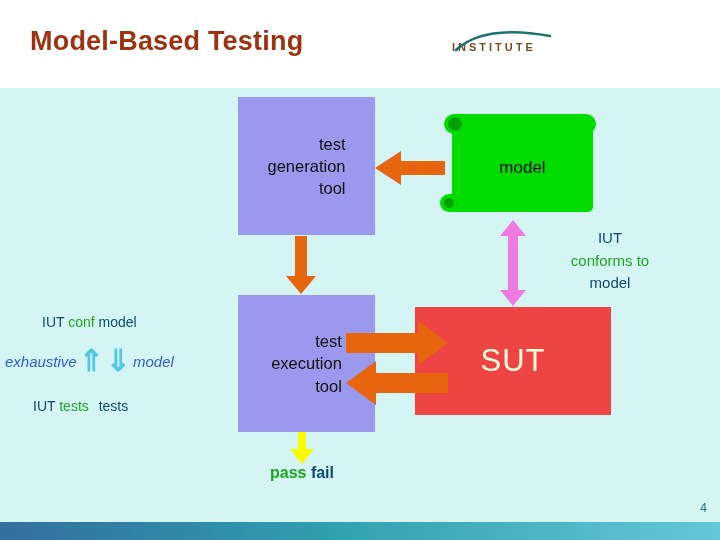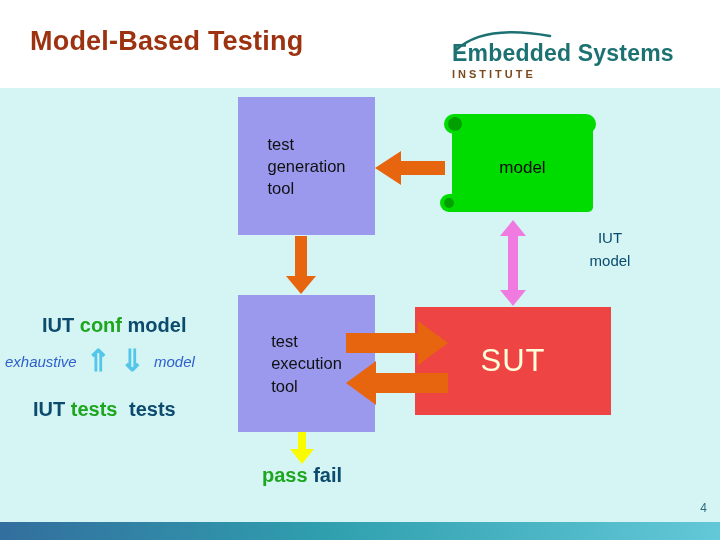--- a/index.html
+++ b/index.html
@@ -16,21 +16,21 @@
   .logo{position:absolute;left:452px;top:40px;width:252px;height:46px;}
   .logo-arc{position:absolute;left:2px;top:-12px;width:100px;height:24px;}
   .logo-main{font-size:23px;font-weight:bold;color:#1C7272;letter-spacing:0.2px;}
   .logo-sub{font-size:11px;font-weight:bold;color:#7C4A1E;letter-spacing:3px;text-align:left;padding-right:28px;margin-top:1px;}
   
   .canvas{position:absolute;left:0;top:88px;width:720px;height:434px;background:#D4F5F4;}
   
   .pbox{
     position:absolute;background:#9A99ED;
     display:flex;align-items:center;justify-content:center;
-    font-size:16.5px;color:#101010;text-align:left;line-height:1.35;
+    font-size:16.5px;color:#101010;text-align:right;line-height:1.35;
     white-space:pre-line;
   }
   .box-gen{left:238px;top:9px;width:137px;height:138px;}
   .box-exec{left:238px;top:207px;width:137px;height:137px;}
   .box-sut{
     position:absolute;left:415px;top:219px;width:196px;height:108px;background:#ef4444;
     display:flex;align-items:center;justify-content:center;
   }
   .sut-label{font-size:31px;color:#FFFFDC;letter-spacing:1px;}
   .model-shape{position:absolute;left:440px;top:20px;width:165px;height:112px;}
@@ -41,52 +41,51 @@
     font-size:17px;color:#0a0a0a;padding-top:8px;box-sizing:border-box;
   }
   .arrow{position:absolute;}
   
   .conforms-note{
     position:absolute;left:550px;top:139px;width:120px;
     font-size:15px;font-weight:500;line-height:1.5;text-align:center;
   }
   .c-red{color:#0c4a6e;}
   .c-green{color:#1EA61E;}
-  .note-line{position:absolute;font-size:20px;font-weight:bold;white-space:nowrap;}
+  .note-line{position:absolute;font-size:14px;font-weight:normal;white-space:nowrap;}
   .conf-line{left:42px;top:226px;}
   .passes-line{left:33px;top:310px;}
   .tests-gap{margin-left:6px;margin-top:6px;}
   .sound-line{
-    position:absolute;left:5px;top:258px;display:flex;align-items:center;gap:9px;
+    position:absolute;left:5px;top:258px;display:flex;align-items:center;gap:2px;
   }
   .blue-italic{font-style:italic;color:#2E5FCC;font-size:15px;font-weight:500;}
   .cyan-arrow{color:#53C6EA;font-size:30px;line-height:1;font-weight:bold;}
   .verdict-line{
     position:absolute;left:240px;top:376px;width:124px;text-align:center;
-    font-size:20px;font-weight:bold;white-space:nowrap;
+    font-size:16px;font-weight:bold;white-space:nowrap;
   }
   
   .page-number{position:absolute;right:13px;top:501px;font-size:12px;color:#2F6B7B;}
   .bottom-bar{
     position:absolute;left:0;top:522px;width:720px;height:18px;
     background:linear-gradient(to right,#336E9E 0%,#2F9FAE 45%,#63C8D8 100%);
   }
 </style>
 </head>
 <body>
 
 <div class="slide">
 
   <div class="header">
     <h1 class="title">Model-Based Testing</h1>
     <div class="logo">
       <svg class="logo-arc" viewBox="0 0 100 24">
         <path d="M2,22 Q30,-4 96,8" fill="none" stroke="#1C7272" stroke-width="2.6" stroke-linecap="round"></path>
       </svg>
-      <div class="logo-main">Embedded Systems</div>
       <div class="logo-sub">INSTITUTE</div>
     </div>
   </div>
 
   <div class="canvas">
 
     <div class="pbox box-gen">
       <span>test
 generation
 tool</span>
@@ -139,20 +138,21 @@
       <polygon points="1,70 27,70 14,86" fill="#F07BE0"></polygon>
     </svg>
 
     <svg class="arrow" style="left:290px;top:344px;" width="24" height="32" viewBox="0 0 24 32">
       <rect x="8" y="0" width="8" height="18" fill="#FBFB00"></rect>
       <polygon points="0,17 24,17 12,32" fill="#FBFB00"></polygon>
     </svg>
 
     <div class="conforms-note">
       <div class="c-red">IUT</div>
+      <div class="c-green">conforms to</div>
       <div class="c-red">model</div>
     </div>
 
     <div class="note-line conf-line">
       <span class="c-red">IUT</span>
       <span class="c-green">conf</span>
       <span class="c-red">model</span>
     </div>
 
     <div class="sound-line">

